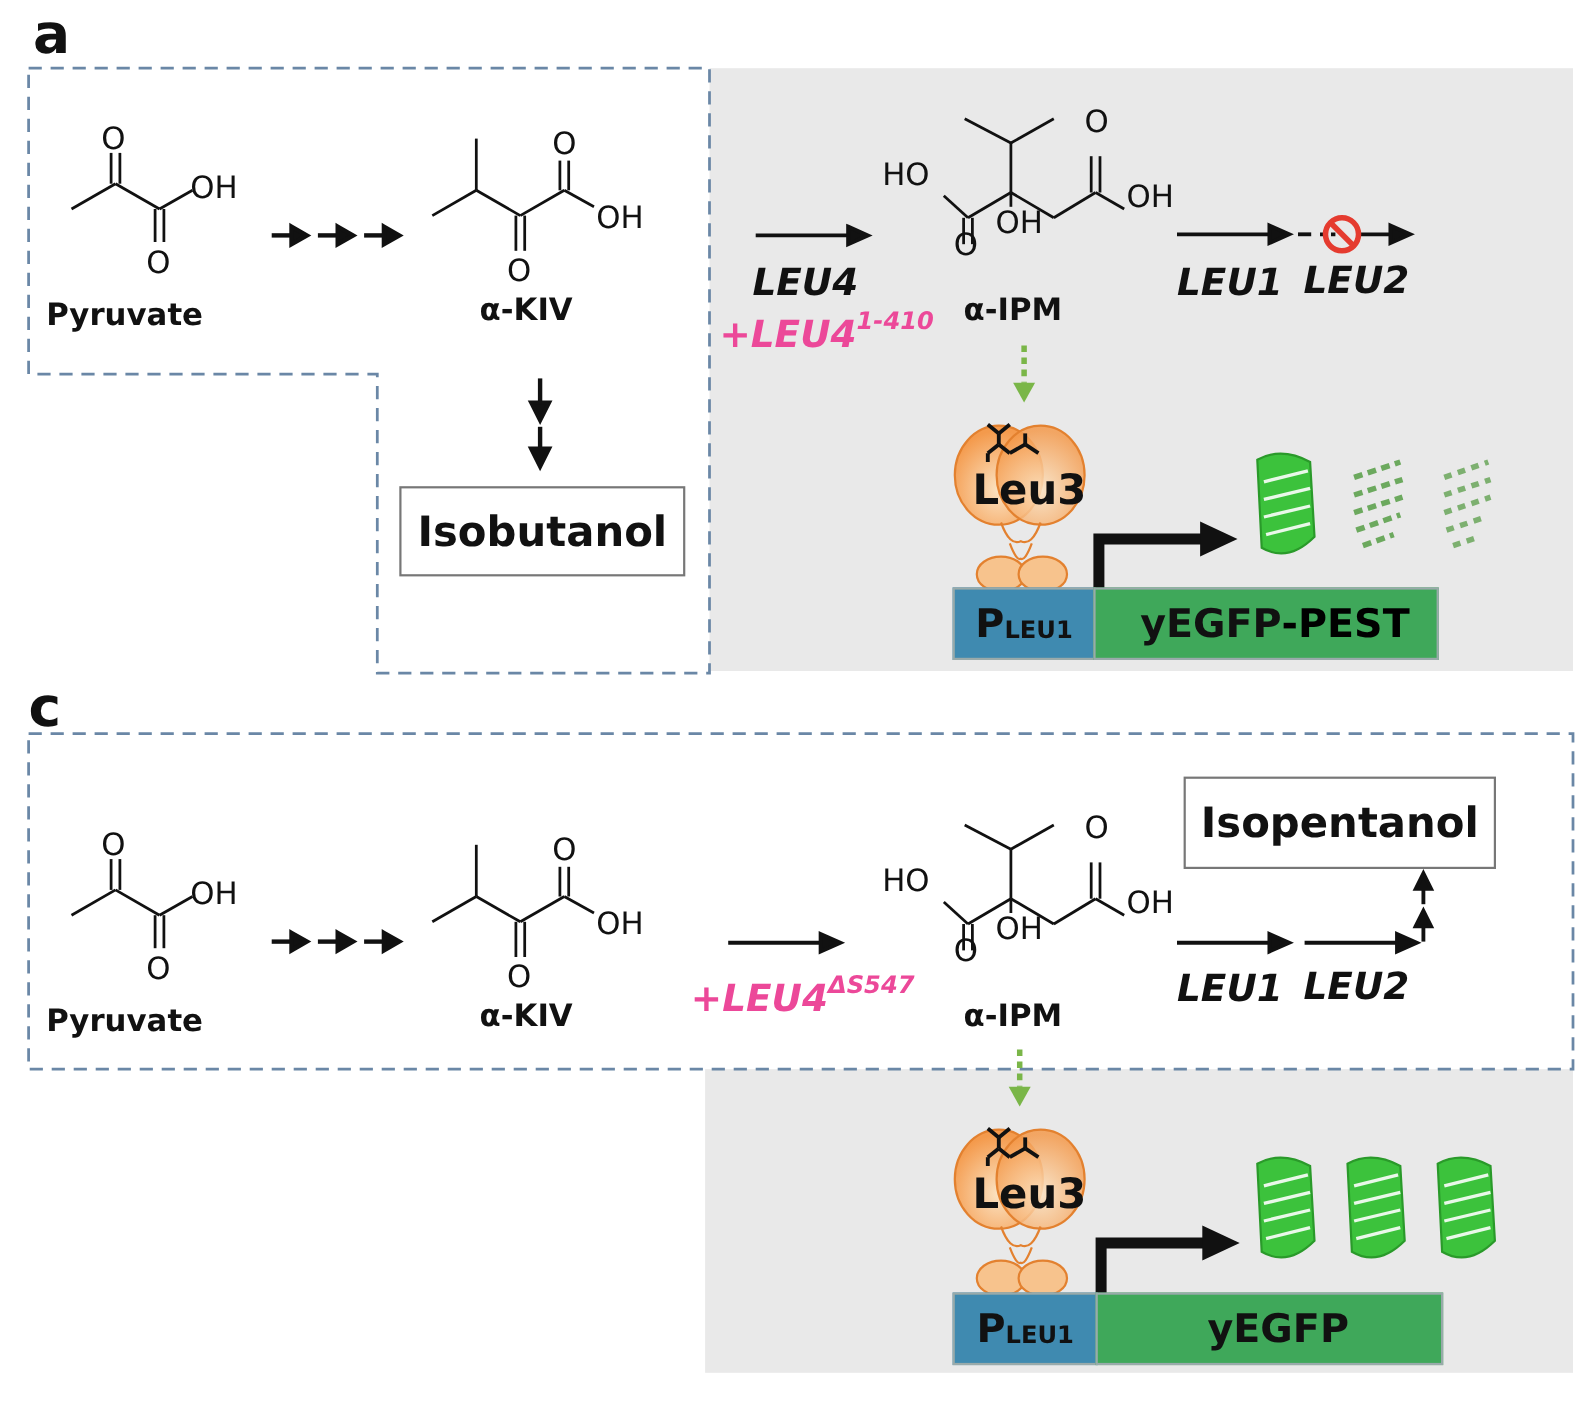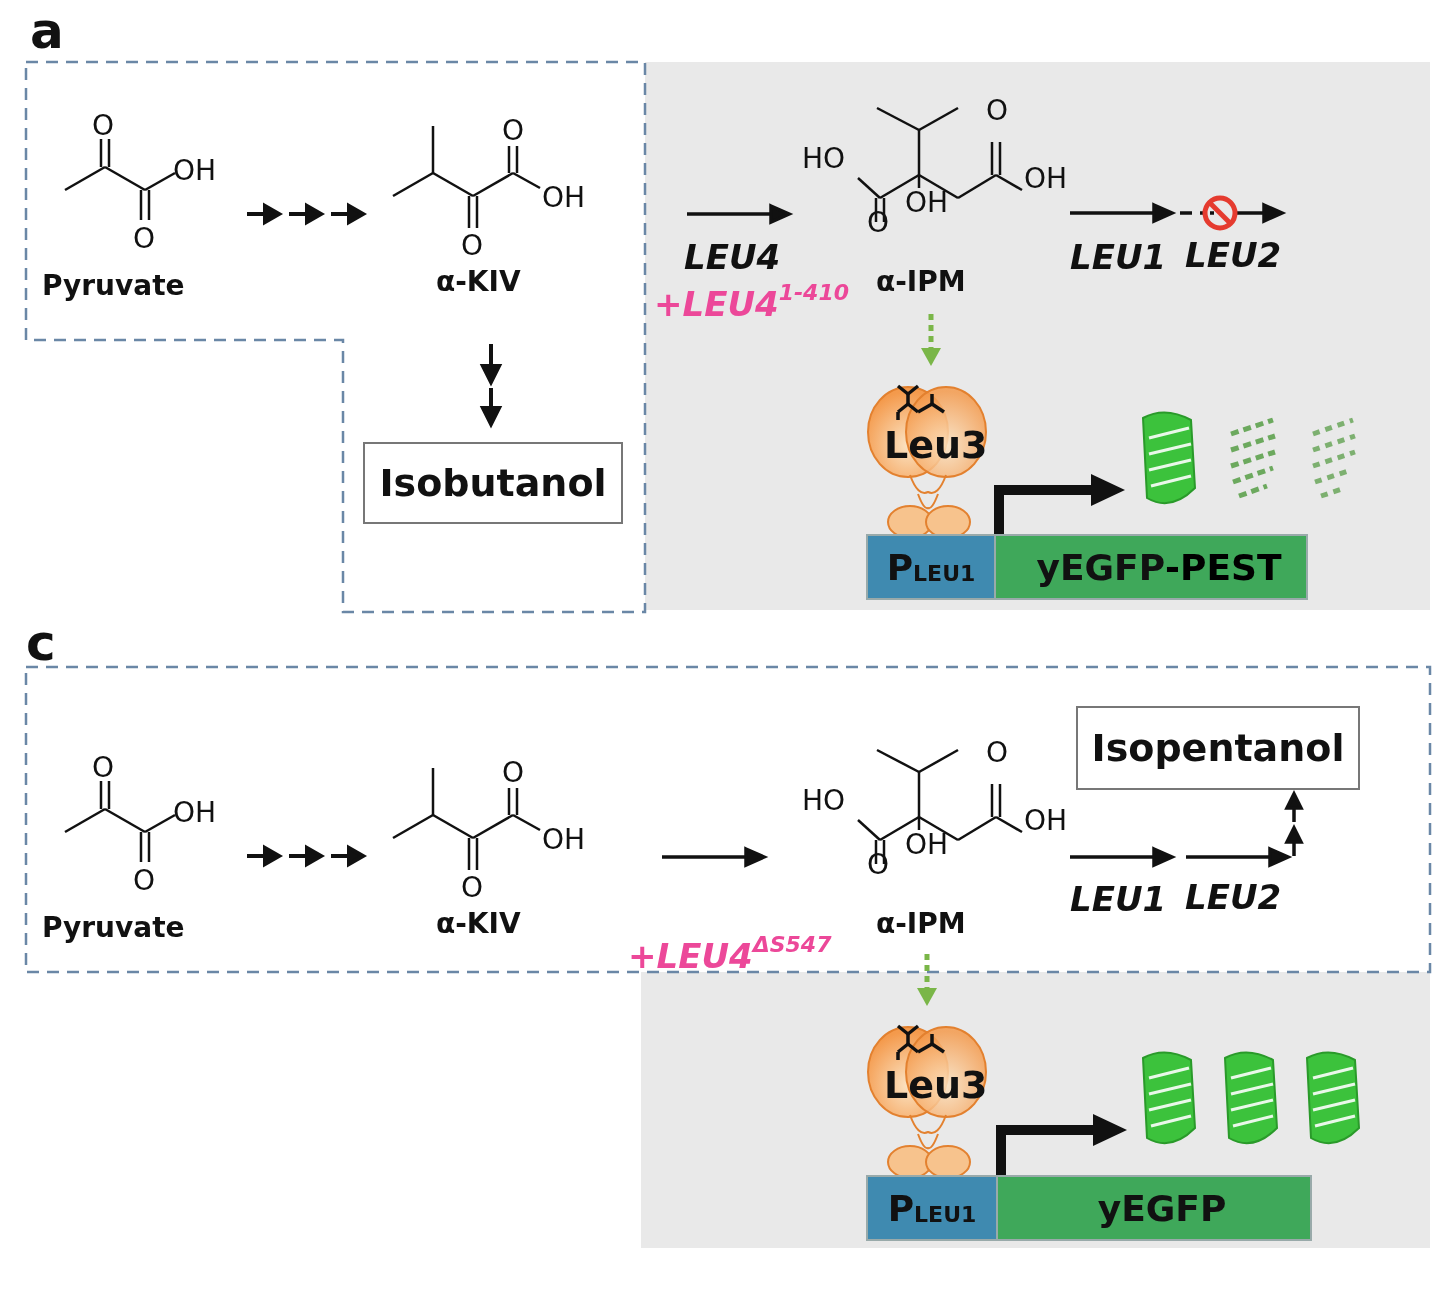--- a/index.html
+++ b/index.html
@@ -271,21 +271,21 @@
   <text class="chem-text" x="76" y="145">O</text>
 </svg>
 <div class="lbl mol-name" style="left:436px;top:910px;">α-KIV</div>
 
 <svg style="left:660px;top:843px;" width="110" height="30">
   <g stroke="#111" stroke-width="3.5" fill="#111">
     <line x1="2" y1="14" x2="88" y2="14"></line>
       <polygon points="86,6 104,14 86,22"></polygon>
   </g>
 </svg>
-<div class="lbl gene red" style="left:628px;top:890px;margin-top:48px;"><span>+</span><span>LEU4</span><sup>ΔS547</sup></div>
+<div class="lbl gene red" style="left:628px;top:890px;"><span>+</span><span>LEU4</span><sup>ΔS547</sup></div>
 
 <svg style="left:800px;top:722px;" width="290" height="160">
   <g stroke="#111" stroke-width="2.5" fill="none">
     <line x1="77" y1="28" x2="119" y2="50"></line>
     <line x1="158" y1="28" x2="119" y2="50"></line>
     <line x1="119" y1="50" x2="119" y2="95"></line>
     <line x1="119" y1="95" x2="80" y2="118"></line>
     <line x1="80" y1="118" x2="58" y2="98"></line>
     <line x1="76" y1="118" x2="76" y2="142"></line>
       <line x1="84" y1="118" x2="84" y2="142"></line>

